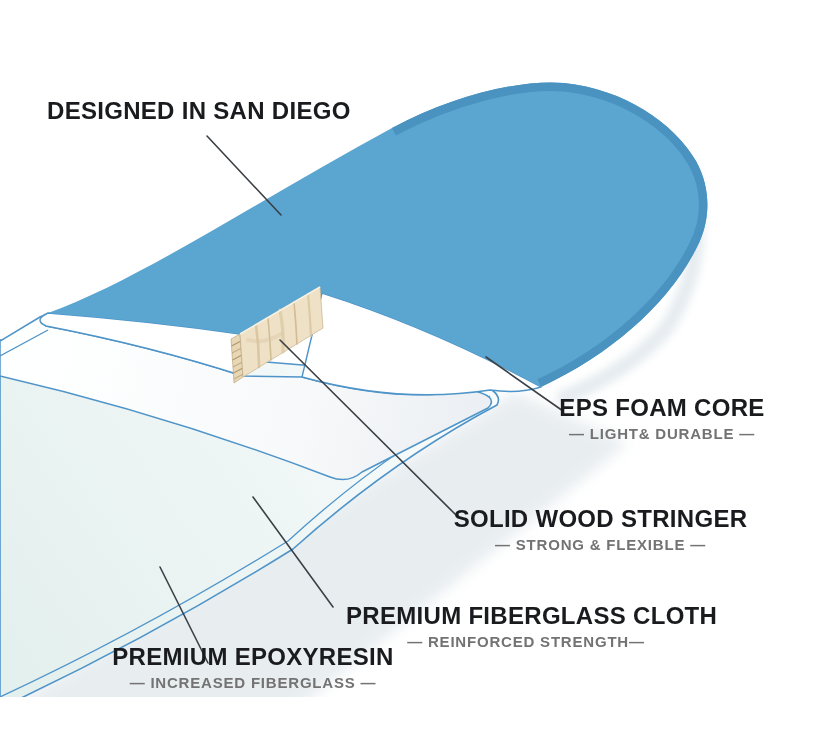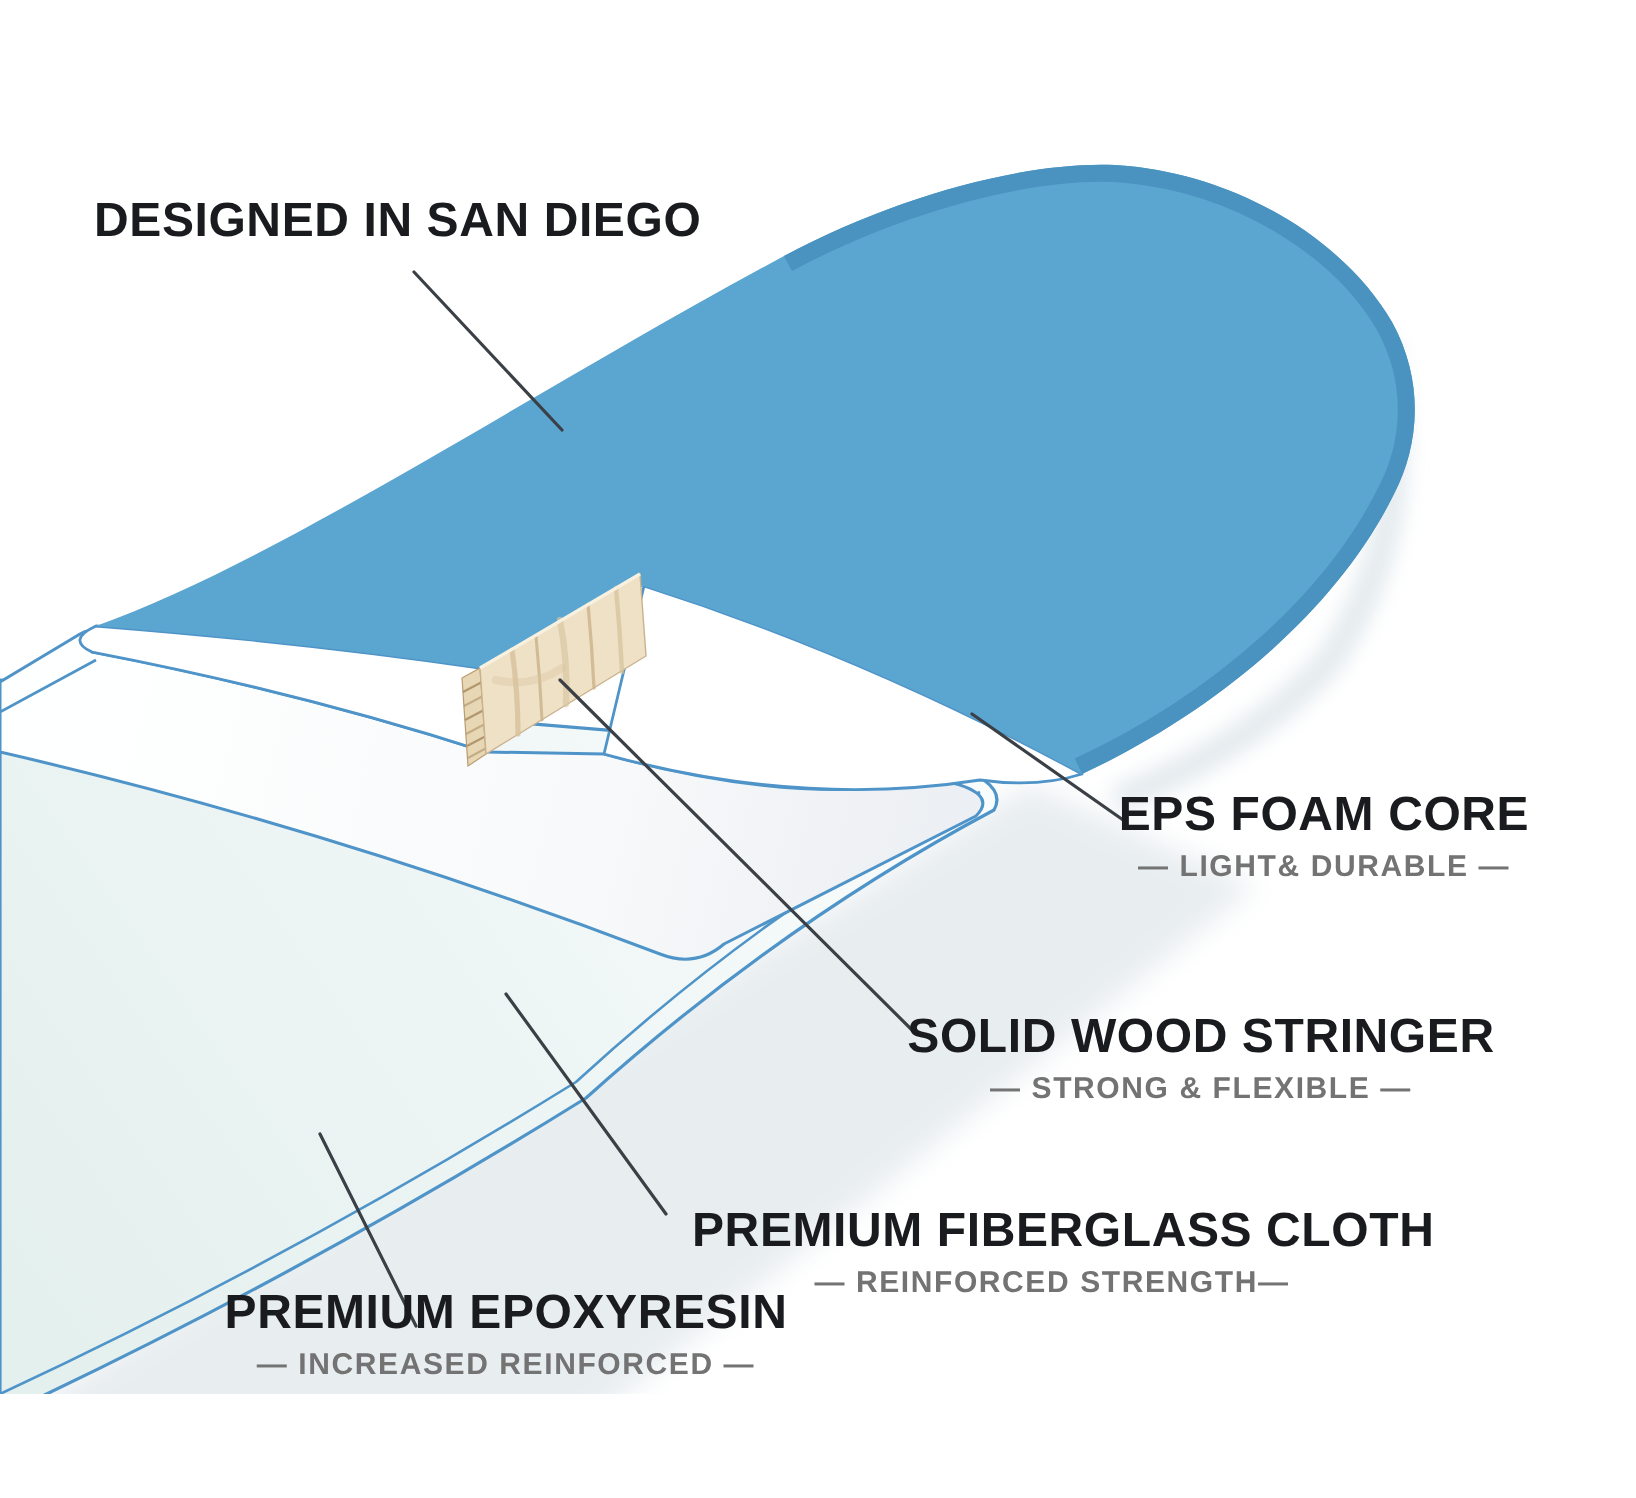--- a/index.html
+++ b/index.html
@@ -134,16 +134,16 @@
     <div class="s">— STRONG &amp; FLEXIBLE —</div>
   </div>
 
   <div class="label lbl-fiberglass">
     <div class="t">PREMIUM FIBERGLASS CLOTH</div>
     <div class="s">— REINFORCED STRENGTH—</div>
   </div>
 
   <div class="label lbl-epoxy">
     <div class="t">PREMIUM EPOXYRESIN</div>
-    <div class="s">— INCREASED REINFORCED —</div>
+    <div class="s">— INCREASED FIBERGLASS —</div>
   </div>
 
 </div>
 
 </body></html>

